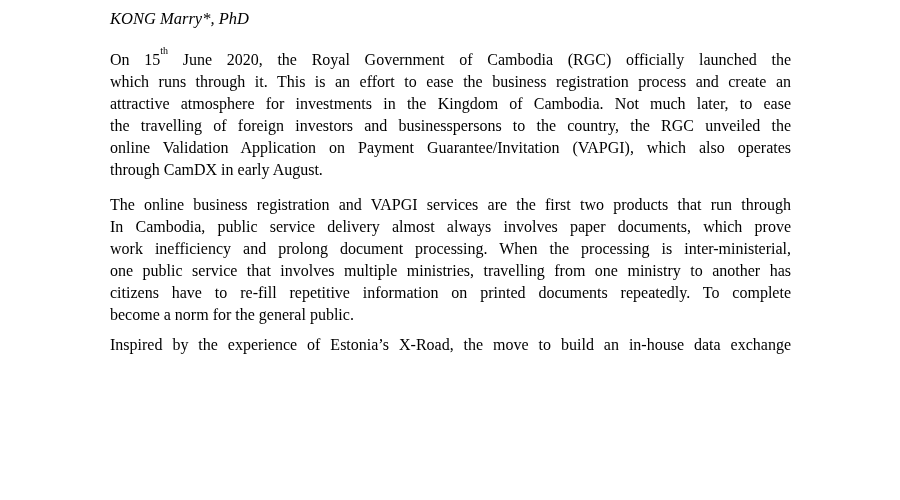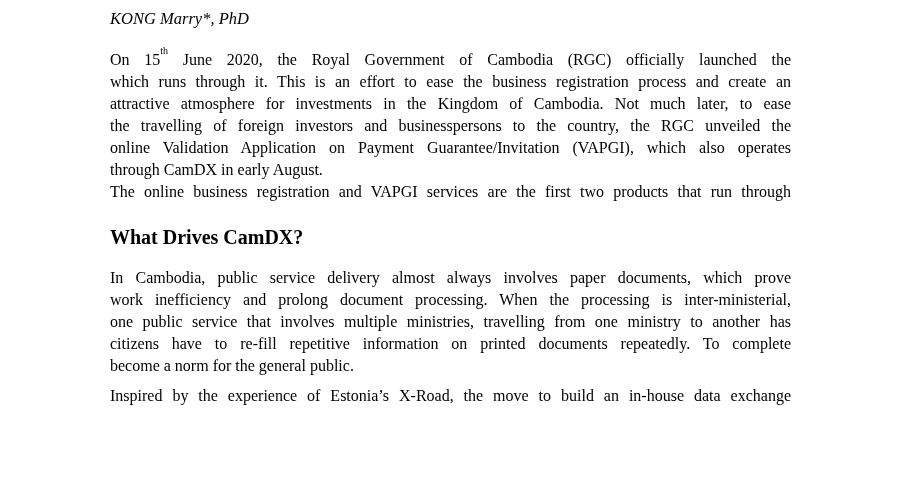--- a/index.html
+++ b/index.html
@@ -22,21 +22,21 @@
     width: 681px;
     padding-top: 8px;
   }
   .author {
     font-style: italic;
     font-size: 16.5px;
     line-height: 22px;
     margin-bottom: 19px;
   }
   .para { margin: 0; padding: 0; }
-  .p1 { margin-bottom: 0; }
+  .p1 { margin-bottom: 13px; }
   .p2 { margin-bottom: 0; }
   .p3 { margin-bottom: 8px; }
   .ln {
     font-size: 16px;
     line-height: 22px;
     white-space: normal;
   }
   .jl {
     text-align: justify;
     text-align-last: justify;
@@ -74,21 +74,20 @@
       <div class="ln jl">attractive atmosphere for investments in the Kingdom of Cambodia. Not much later, to ease</div>
       <div class="ln jl">the travelling of foreign investors and businesspersons to the country, the RGC unveiled the</div>
       <div class="ln jl">online Validation Application on Payment Guarantee/Invitation (VAPGI), which also operates</div>
       <div class="ln ll">through CamDX in early August.</div>
     </div>
 
     <div class="para p2">
       <div class="ln jl">The online business registration and VAPGI services are the first two products that run through</div>
     </div>
 
-    <h2 class="heading">What Drives CamDX?</h2>
 
     <div class="para p3">
       <div class="ln jl">In Cambodia, public service delivery almost always involves paper documents, which prove</div>
       <div class="ln jl">work inefficiency and prolong document processing. When the processing is inter-ministerial,</div>
       <div class="ln jl">one public service that involves multiple ministries, travelling from one ministry to another has</div>
       <div class="ln jl">citizens have to re-fill repetitive information on printed documents repeatedly. To complete</div>
       <div class="ln ll">become a norm for the general public.</div>
     </div>
 
     <div class="para p4">

